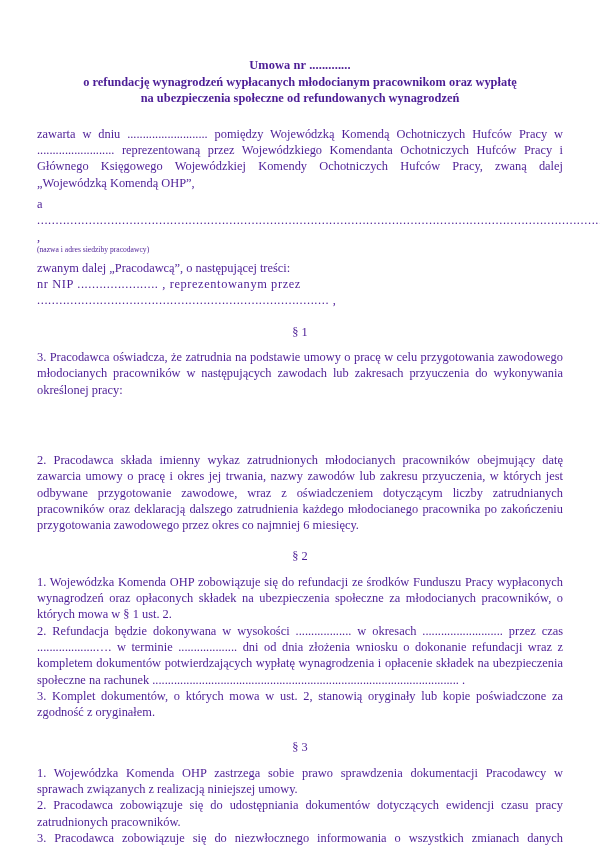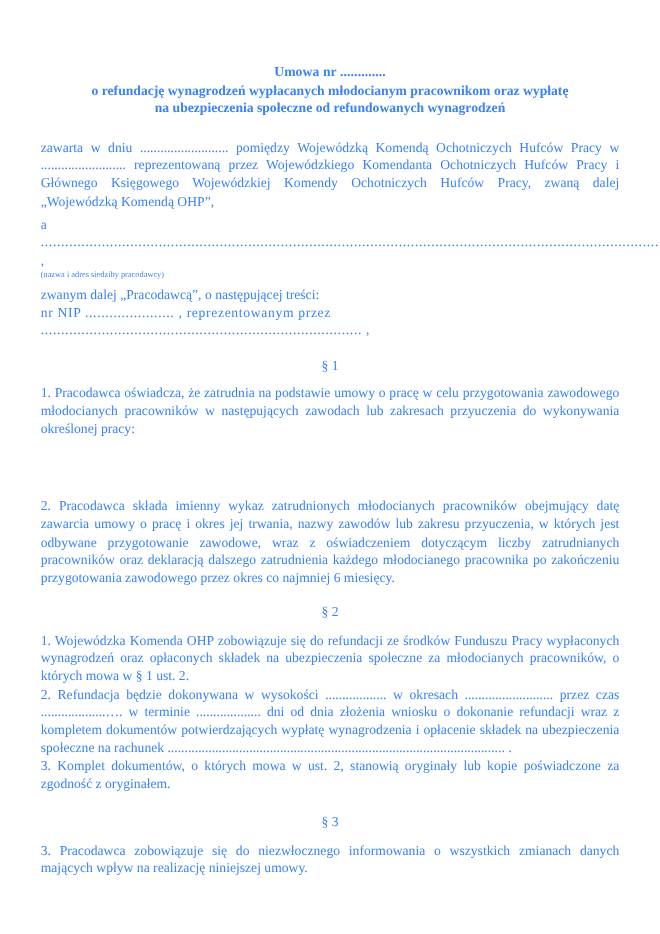--- a/index.html
+++ b/index.html
@@ -6,21 +6,21 @@
     margin: 0;
     padding: 0;
     background: #ffffff;
   }
   .page {
     position: relative;
     width: 600px;
     height: 849px;
     background: #ffffff;
     font-family: "Liberation Serif", "DejaVu Serif", serif;
-    color: #3b82f6;
+    color: #4c1d95;
     overflow: hidden;
   }
   .content {
     position: absolute;
     left: 37px;
     top: 0;
     width: 526px;
   }
   .title-block {
     margin-top: 57px;
@@ -87,34 +87,36 @@
 
     <div class="sp-xs"></div>
 
     <div class="para nojust">zwanym dalej „Pracodawcą”, o następującej treści:</div>
     <div class="para nojust dotfill leader-row">nr NIP ...................... , reprezentowanym przez ............................................................................... ,</div>
 
     <div class="sp-m"></div>
     <div class="section-mark">§ 1</div>
     <div class="sp-s"></div>
 
-    <div class="para">1. Pracodawca oświadcza, że zatrudnia na podstawie umowy o pracę w celu przygotowania zawodowego młodocianych     pracowników w następujących zawodach lub zakresach przyuczenia do wykonywania określonej pracy:</div>
+    <div class="para">3. Pracodawca oświadcza, że zatrudnia na podstawie umowy o pracę w celu przygotowania zawodowego młodocianych     pracowników w następujących zawodach lub zakresach przyuczenia do wykonywania określonej pracy:</div>
 
     <div class="sp-blank-fill"></div>
 
     <div class="para">2. Pracodawca składa imienny wykaz zatrudnionych młodocianych pracowników obejmujący datę zawarcia umowy o pracę i okres jej trwania, nazwy zawodów lub zakresu przyuczenia, w których jest odbywane przygotowanie zawodowe, wraz z oświadczeniem dotyczącym liczby zatrudnianych pracowników oraz deklaracją dalszego zatrudnienia każdego młodocianego pracownika po zakończeniu przygotowania zawodowego przez   okres co najmniej 6 miesięcy.</div>
 
     <div class="sp-m"></div>
     <div class="section-mark">§ 2</div>
     <div class="sp-s"></div>
 
     <div class="para">1. Wojewódzka Komenda OHP zobowiązuje się do refundacji ze środków Funduszu Pracy wypłaconych wynagrodzeń oraz opłaconych składek na ubezpieczenia społeczne za młodocianych pracowników, o których mowa w § 1 ust. 2.</div>
     <div class="para">2. Refundacja będzie dokonywana w wysokości .................. w okresach .......................... przez czas ...................…. w terminie ................... dni od dnia złożenia wniosku o dokonanie refundacji wraz z kompletem dokumentów potwierdzających wypłatę wynagrodzenia i opłacenie składek na ubezpieczenia społeczne na rachunek ................................................................................................... .</div>
     <div class="para">3. Komplet dokumentów, o których mowa w ust. 2, stanowią oryginały lub kopie poświadczone za zgodność z oryginałem.</div>
 
     <div class="sp-l"></div>
     <div class="section-mark">§ 3</div>
     <div class="sp-s"></div>
 
+    <div class="para">1. Wojewódzka Komenda OHP zastrzega sobie prawo sprawdzenia dokumentacji Pracodawcy w sprawach związanych z realizacją niniejszej umowy.</div>
+    <div class="para">2. Pracodawca zobowiązuje się do udostępniania dokumentów dotyczących ewidencji czasu pracy zatrudnionych pracowników.</div>
     <div class="para">3. Pracodawca zobowiązuje się do niezwłocznego informowania o wszystkich zmianach danych mających wpływ na realizację niniejszej umowy.</div>
 
   </div>
 </div>
 
 </body></html>

